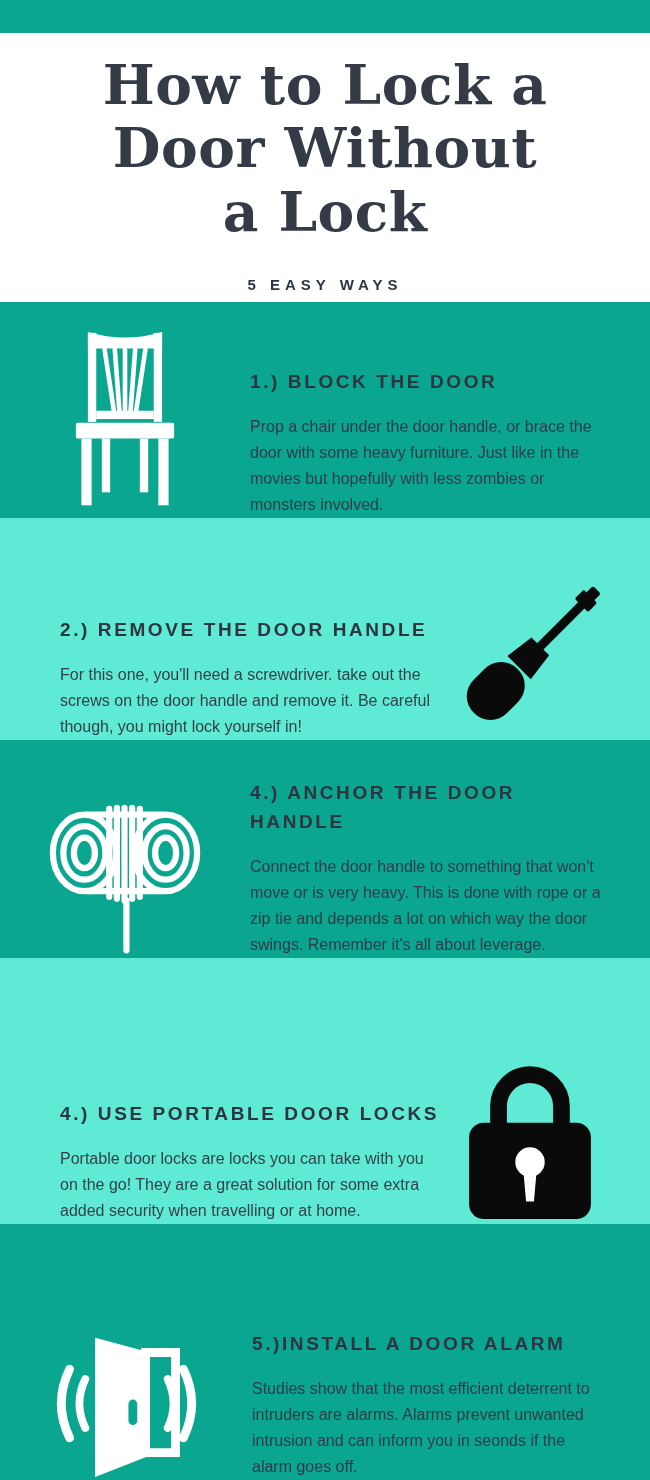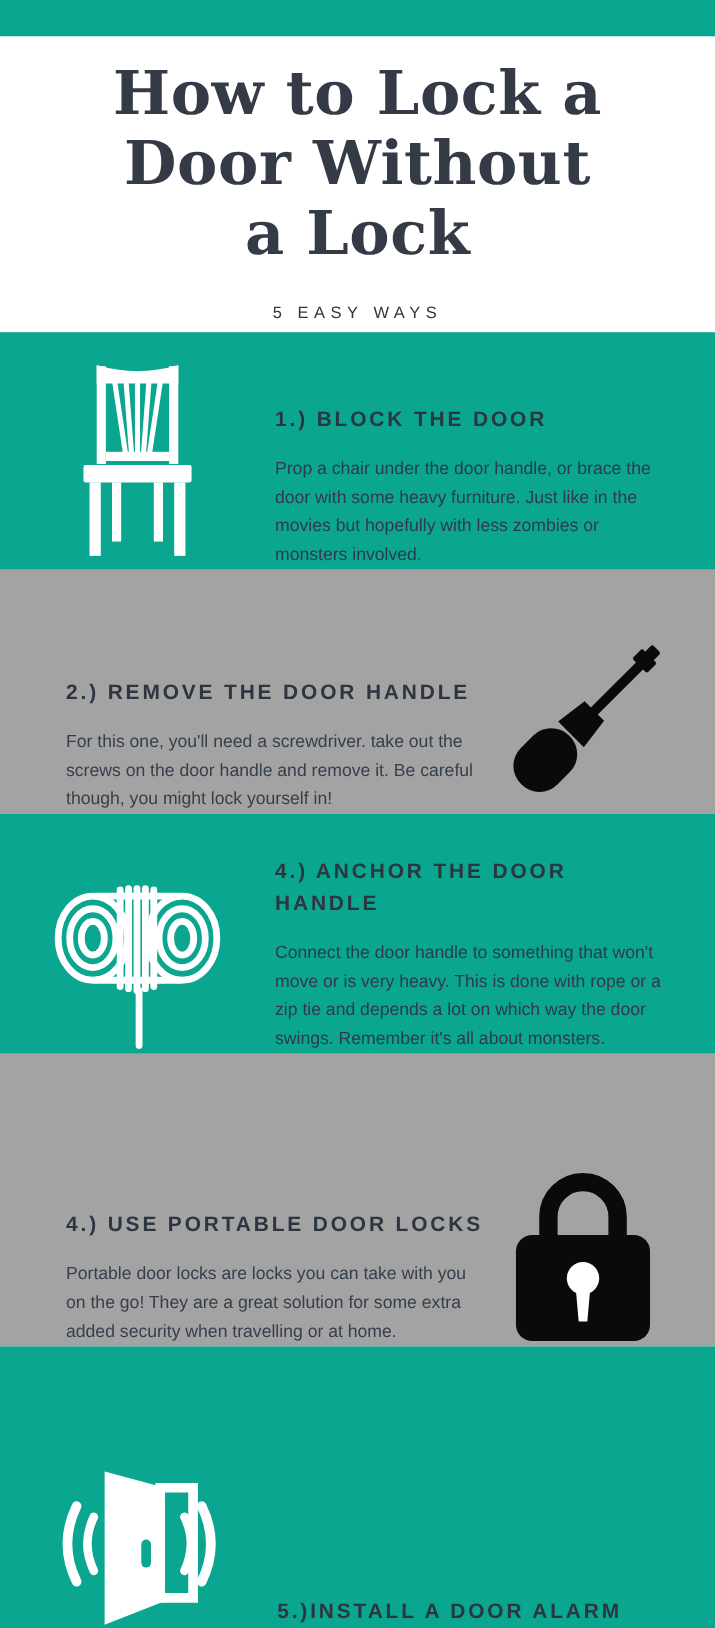--- a/index.html
+++ b/index.html
@@ -10,27 +10,27 @@
   }
   .top-bar{height:33px;background:#0aa690;}
   
   .header{height:269px;text-align:center;}
   .title{
     font-family:"DejaVu Serif","Liberation Serif",serif;
     font-weight:700;font-size:55px;line-height:1.15;letter-spacing:0.5px;
     color:#343b47;max-width:475px;margin:0 auto;padding-top:20px;
   }
   .subtitle{
-    margin-top:33px;font-size:15px;font-weight:400;letter-spacing:5px;
+    margin-top:33px;font-size:15px;font-weight:700;letter-spacing:5px;
     color:#2c3640;
   }
   
   .step{display:flex;align-items:flex-end;box-sizing:border-box;}
   .step.teal{background:#0aa690;}
-  .step.white{background:#a3a3a3;}
+  .step.white{background:#5eead4;}
   .icon-box{flex:0 0 170px;display:flex;justify-content:center;}
   .step-text{width:380px;box-sizing:border-box;}
   .step.teal  .step-text{margin-left:40px;}
   .step.white .step-text{margin-left:20px;}
   .step.white .icon-box{margin-left:auto;}
   .step-heading{
     font-size:19px;font-weight:700;letter-spacing:2.6px;line-height:1.55;
     color:#2c3540;margin:0;
   }
   .step-body{
@@ -140,21 +140,21 @@
           <line x1="79" y1="23" x2="79" y2="118"></line>
           <line x1="87" y1="23" x2="87" y2="120"></line>
           <line x1="95" y1="23" x2="95" y2="118"></line>
           <line x1="103" y1="24" x2="103" y2="116"></line>
           <line x1="89" y1="120" x2="89" y2="172"></line>
         </g>
       </svg>
     </div>
     <div class="step-text">
       <h2 class="step-heading">4.) ANCHOR THE DOOR HANDLE</h2>
-      <p class="step-body">Connect the door handle to something that won't move or is very heavy. This is done with rope or a zip tie and depends a lot on which way the door swings. Remember it's all about monsters.</p>
+      <p class="step-body">Connect the door handle to something that won't move or is very heavy. This is done with rope or a zip tie and depends a lot on which way the door swings. Remember it's all about leverage.</p>
     </div>
   </div>
 
   <div class="step white" id="step-4">
     <div class="step-text" style="margin-left:0;">
       <h2 class="step-heading">4.) USE PORTABLE DOOR LOCKS</h2>
       <p class="step-body">Portable door locks are locks you can take with you on the go! They are a great solution for some extra added security when travelling or at home.</p>
     </div>
     <div class="icon-box">
       <svg width="138" height="172" viewBox="0 0 140 175">
@@ -175,20 +175,21 @@
         <g stroke="#ffffff" fill="none" stroke-linecap="round">
           <path d="M30,42 Q13,77 30,112" stroke-width="9"></path>
           <path d="M46,52 Q34,77 46,102" stroke-width="8"></path>
           <path d="M146,42 Q163,77 146,112" stroke-width="9"></path>
           <path d="M130,52 Q142,77 130,102" stroke-width="8"></path>
         </g>
       </svg>
     </div>
     <div class="step-text">
       <h2 class="step-heading">5.)INSTALL A DOOR ALARM</h2>
+      <p class="step-body">Studies show that the most efficient deterrent to intruders are alarms. Alarms prevent unwanted intrusion and can inform you in seonds if the alarm goes off.</p>
     </div>
   </div>
 
   <div class="footer">
     <div class="logo">cove</div>
     <div class="website">COVESMART.COM</div>
   </div>
 
 </div>
 

